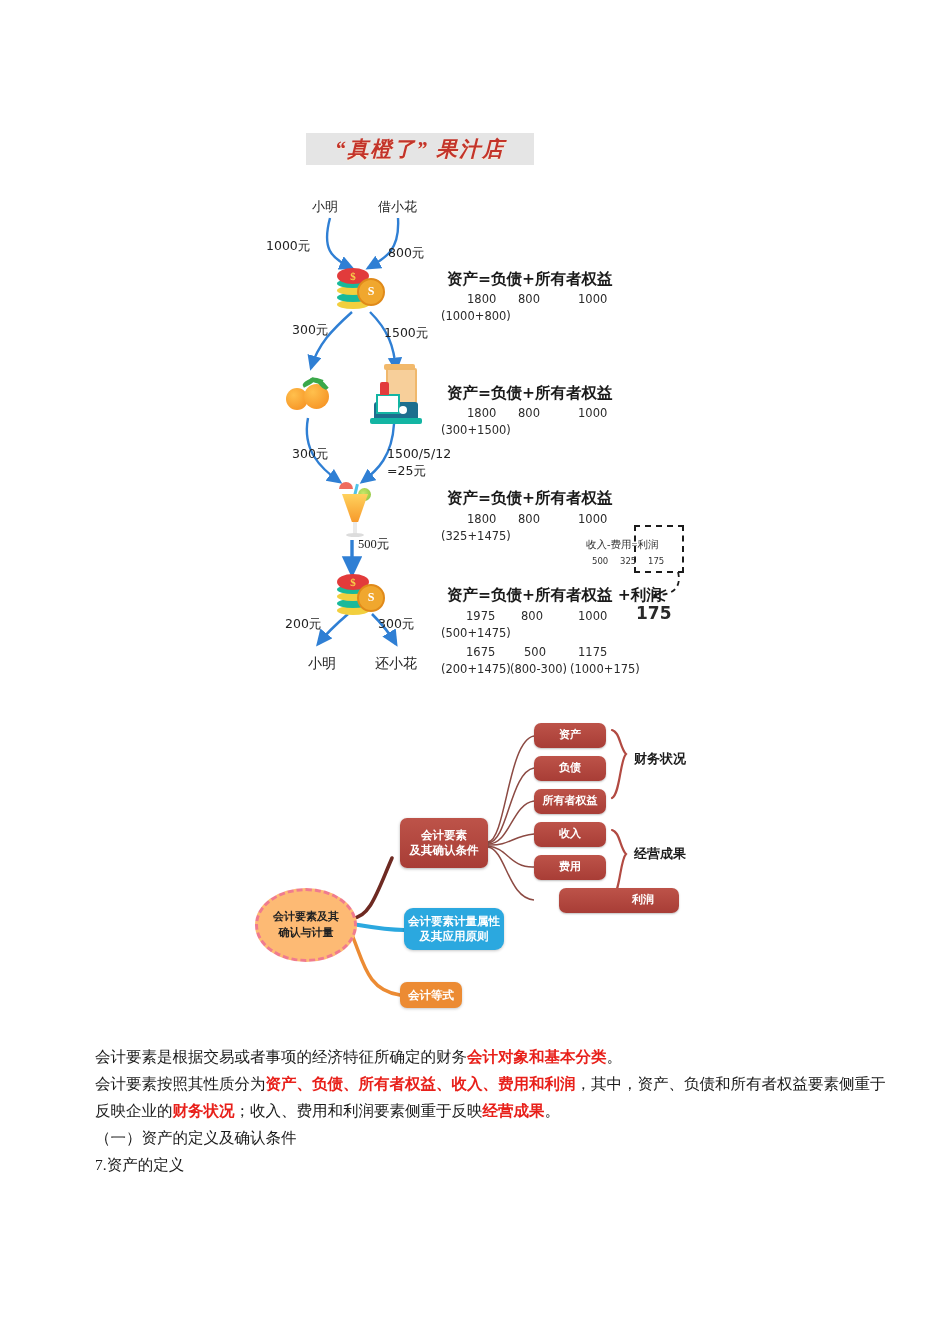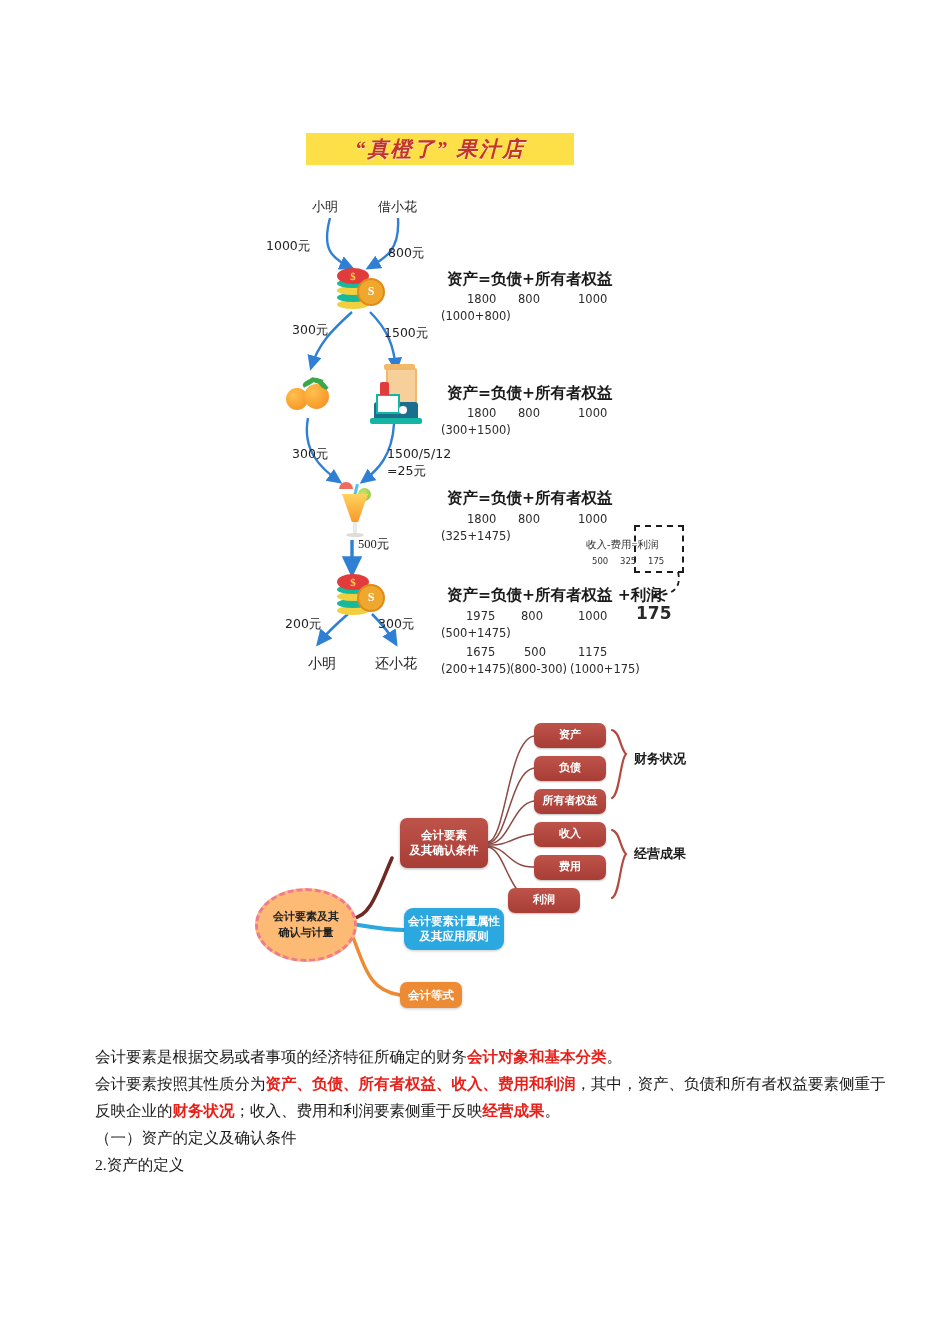--- a/index.html
+++ b/index.html
@@ -6,22 +6,22 @@
   body{
     width:950px;height:1344px;position:relative;overflow:hidden;
     font-family:"Liberation Serif","DejaVu Serif",serif;
     color:#111;
   }
   .page{position:absolute;inset:0;background:#fff;}
 
   
   #flowchart{position:absolute;left:0;top:0;width:950px;height:690px;}
   .banner{
-    position:absolute;left:306px;top:133px;width:268px;height:32px;
-    background:#fde047;display:flex;align-items:center;justify-content:center;
+    position:absolute;left:306px;top:133px;width:228px;height:32px;
+    background:#e5e5e5;display:flex;align-items:center;justify-content:center;
   }
   .banner span{
     font-family:"Liberation Serif","DejaVu Serif",serif;
     font-size:21px;font-weight:bold;font-style:italic;
     color:#c3342a;letter-spacing:2px;
     text-shadow:0 1px 0 #fde9d2;white-space:nowrap;
   }
   .fc-label{position:absolute;font-family:"DejaVu Sans","Liberation Sans",sans-serif;
     font-size:13px;color:#222;white-space:nowrap;}
   .fc-amt{position:absolute;font-family:"DejaVu Sans","Liberation Sans",sans-serif;
@@ -298,21 +298,21 @@
         <div>会计要素</div>
         <div>及其确认条件</div>
       </div>
     </div>
 
     <div class="mm-node mm-leaf" style="left:534px;top:33px;border-radius:7px;">资产</div>
     <div class="mm-node mm-leaf" style="left:534px;top:66px;">负债</div>
     <div class="mm-node mm-leaf" style="left:534px;top:99px;">所有者权益</div>
     <div class="mm-node mm-leaf" style="left:534px;top:132px;">收入</div>
     <div class="mm-node mm-leaf" style="left:534px;top:165px;">费用</div>
-    <div class="mm-node mm-leaf" style="left:508px;top:198px;">利润</div>
+    <div class="mm-node mm-leaf" style="left:559px;top:198px;padding-left:48px;">利润</div>
 
     <div class="mm-group" style="left:634px;top:60px;">财务状况</div>
     <div class="mm-group" style="left:634px;top:155px;">经营成果</div>
 
     <div class="mm-node mm-blue" style="left:404px;top:218px;">
       <div>
         <div>会计要素计量属性</div>
         <div>及其应用原则</div>
       </div>
     </div>
@@ -321,17 +321,17 @@
   </div>
 
   <div id="body-text">
     <div class="wrapbox">
 
       <p class="tx indent"><span>会计要素是根据交易或者事项的经济特征所确定的财务</span><span class="red">会计对象和基本分类</span><span>。</span></p>
 
       <p class="tx indent"><span>会计要素按照其性质分为</span><span class="red">资产、负债、所有者权益、收入、费用和利润</span><span>，其中，资产、负债和所有者权益要素侧重于反映企业的</span><span class="red">财务状况</span><span>；收入、费用和利润要素侧重于反映</span><span class="red">经营成果</span><span>。</span></p>
 
       <p class="tx indent">（一）资产的定义及确认条件</p>
-      <p class="tx indent">2.资产的定义</p>
+      <p class="tx indent">7.资产的定义</p>
     </div>
   </div>
 
 </div>
 
 </body></html>

